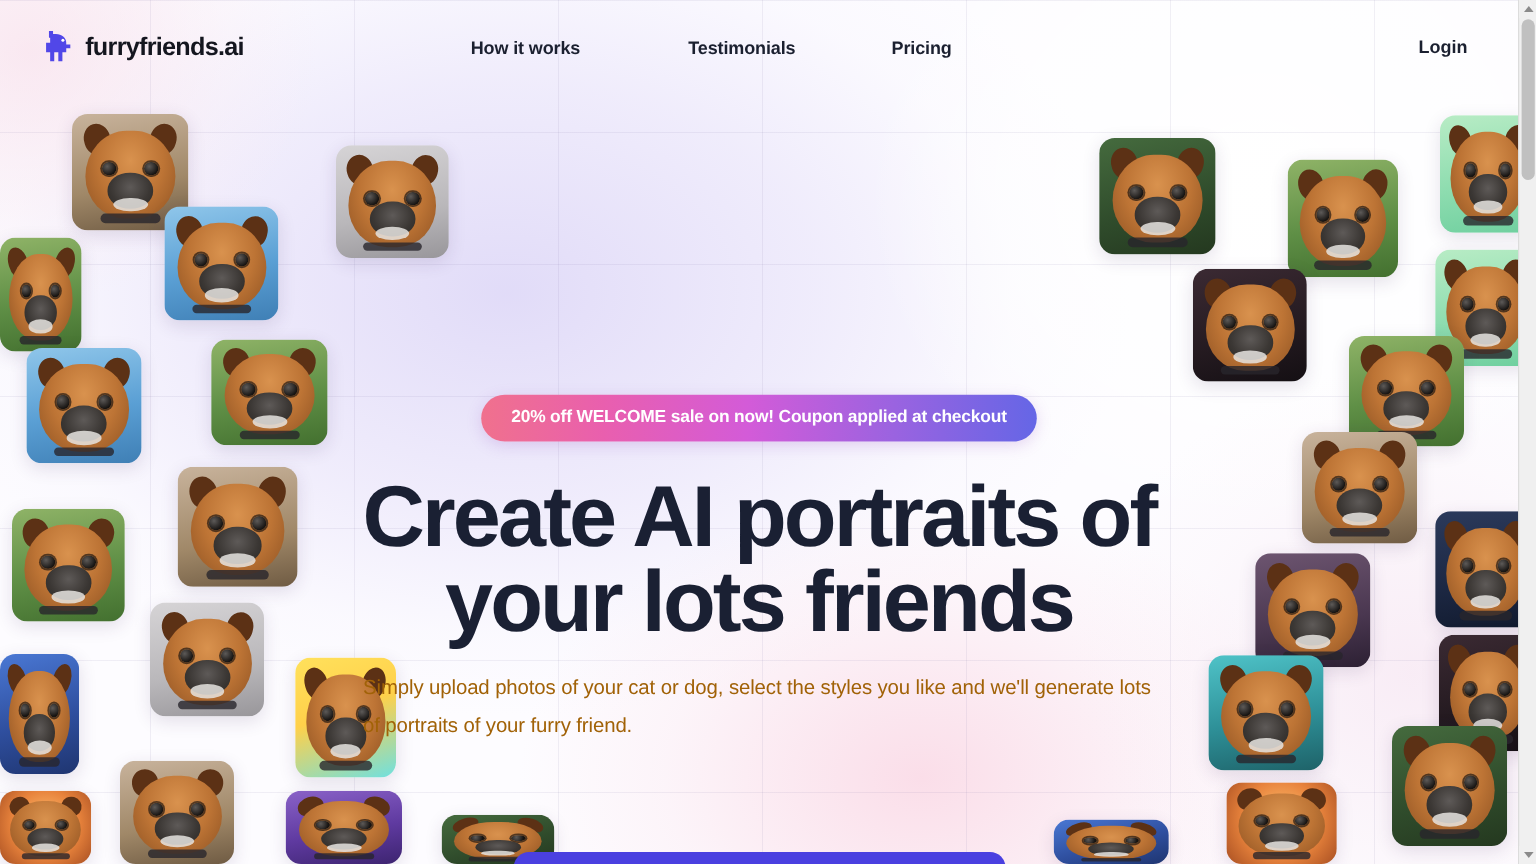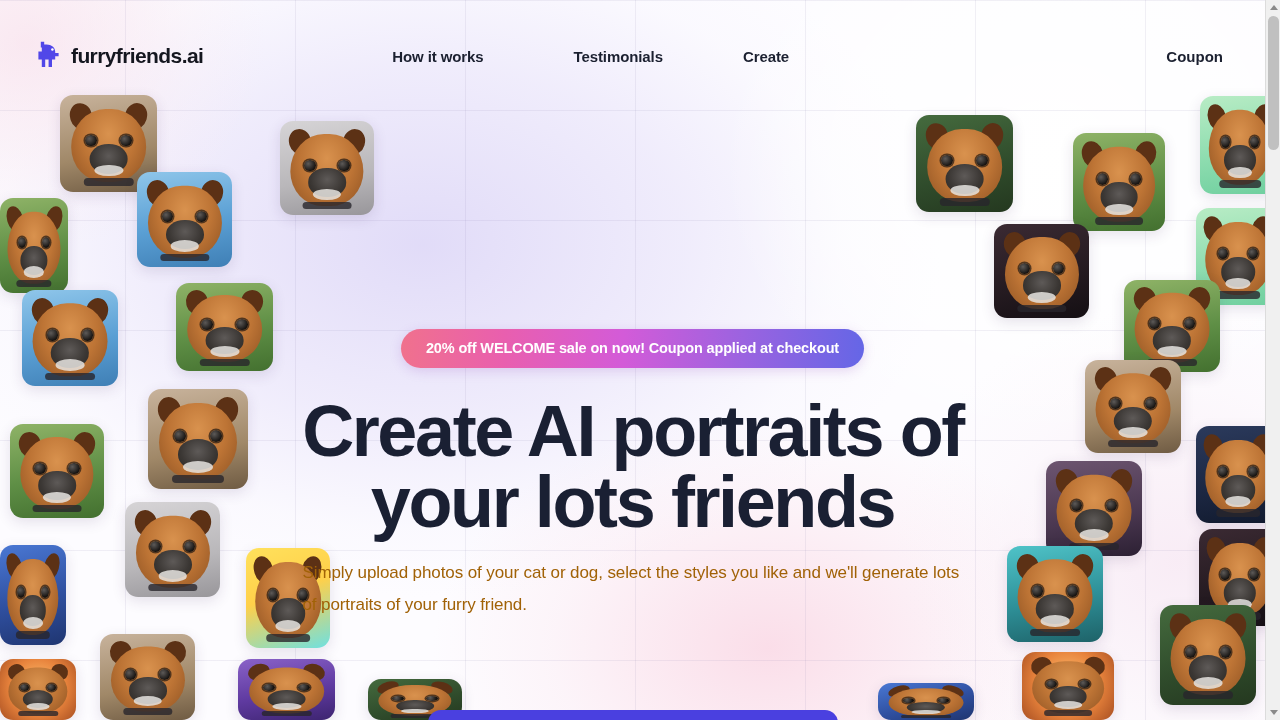--- a/index.html
+++ b/index.html
@@ -122,21 +122,21 @@
   .bg-pop     { background:linear-gradient(160deg,#ffe15c 0%,#ffd04a 45%,#6fe0e0 100%); }
   .bg-red     { background:linear-gradient(165deg,#4a78d4 0%,#2f4f9f 55%,#1f3570 100%); }
   .bg-amber   { background:radial-gradient(circle at 50% 45%, #ffc574 0%, #e8833c 55%, #a84f22 100%); }
   .bg-grey    { background:linear-gradient(170deg,#d6d4d6 0%,#b9b7ba 60%,#98969a 100%); }
   .bg-plum    { background:linear-gradient(170deg,#6d5570 0%,#4a3750 60%,#2c2033 100%); }
   .bg-night   { background:linear-gradient(170deg,#2b3a5c 0%,#1c2742 60%,#111a2e 100%); }
   .bg-teal    { background:linear-gradient(170deg,#4fc3c8 0%,#2e9098 55%,#1e6268 100%); }
 
   
   .header {
-    position:absolute; left:0; top:16px;
+    position:absolute; left:0; top:0;
     width:1265px; height:80px;
     display:flex; align-items:center;
     z-index:40;
   }
   .brand {
     display:flex; align-items:center; gap:9px;
     margin-left:34px;
     text-decoration:none;
   }
   .brand-mark { width:28px; height:30px; display:block; }
@@ -653,24 +653,24 @@
                  L14.6 26.0 L14.6 18.6 L11.2 18.6 L11.2 26.0 L7.8 26.0 L7.8 18.6 L4.4 18.6
                  L4.4 15.2 L4.4 10.6 L7.8 10.6 L7.8 6.4 L6.8 6.4 Z"></path>
         <circle cx="18.4" cy="8.6" r="1.25" fill="#ffffff"></circle>
       </svg>
       <span class="brand-text">furryfriends.ai</span>
     </a>
 
     <nav class="nav">
       <a href="#">How it works</a>
       <a href="#">Testimonials</a>
-      <a href="#">Create</a>
+      <a href="#">Pricing</a>
     </nav>
 
-    <a class="login-link" href="#">Coupon</a>
+    <a class="login-link" href="#">Login</a>
   </header>
 
   <section class="hero">
     <div class="promo">20% off WELCOME sale on now! Coupon applied at checkout</div>
 
     <h1 class="headline">
       <span>Create AI portraits of</span><br>
       <span>your lots friends</span>
     </h1>
 

